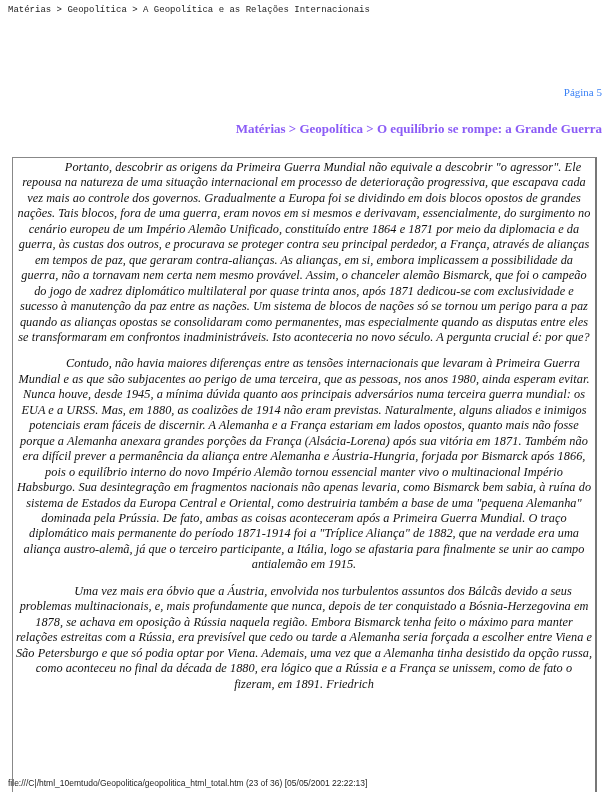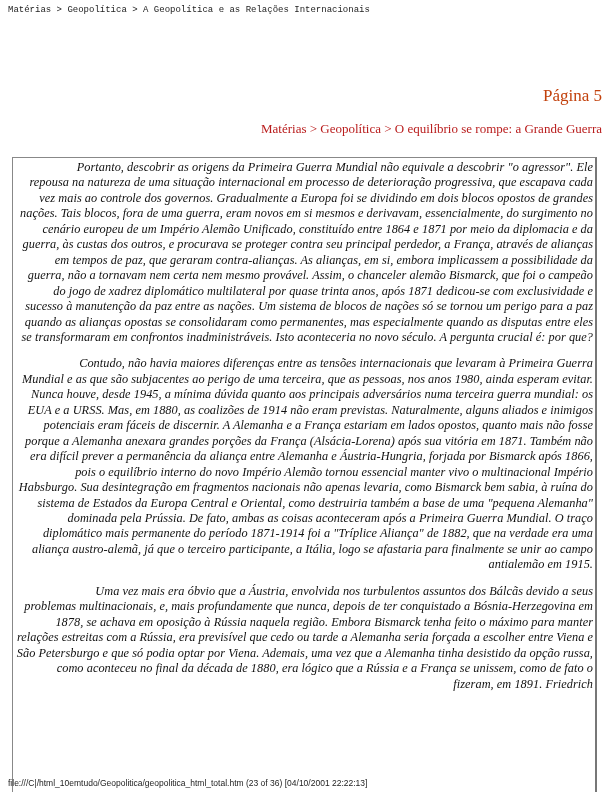--- a/index.html
+++ b/index.html
@@ -1,32 +1,32 @@
 <!DOCTYPE html>
 <html><head>
 <meta charset="utf-8">
 <style>
   html, body { margin: 0; padding: 0; background: #ffffff; }
   body { width: 612px; height: 792px; position: relative; overflow: hidden; font-family: "Liberation Serif", serif; color: #111; }
   .top-breadcrumb { position: absolute; left: 8px; top: 5px; font-family: Liberation Mono, monospace; font-size: 9px; color: #222; white-space: nowrap; }
-  .page-number { position: absolute; right: 10px; top: 86px; font-size: 17px; color: #c2410c; }
-  .section-breadcrumb { position: absolute; right: 10px; top: 121px; font-size: 13px; color: #b91c1c; white-space: nowrap; }
+  .page-number { position: absolute; right: 10px; top: 86px; font-size: 11px; color: #3b82f6; }
+  .section-breadcrumb { position: absolute; right: 10px; top: 121px; font-size: 13px; color: #8b5cf6; white-space: nowrap; font-weight: bold; }
   .content-box { position: absolute; left: 12px; top: 157px; width: 585px; height: 640px; border-left: 1px solid #888; border-top: 1px solid #888; border-right: 2px solid #777; box-sizing: border-box; padding: 2px 2px 0 2px; }
-  .content-box p { margin: 0 0 11px 0; font-style: italic; font-size: 12.3px; line-height: 15.45px; text-align: right; letter-spacing: 0.05px; }
+  .content-box p { margin: 0 0 11px 0; font-style: italic; font-size: 12.3px; line-height: 15.45px; text-align: center; letter-spacing: 0.05px; }
   .content-box p .indent { display: inline-block; width: 38px; }
   .footer { position: absolute; left: 8px; top: 778px; font-family: "Liberation Sans", sans-serif; font-size: 8.5px; color: #222; white-space: nowrap; }
 </style>
 </head>
 <body>
 
 <div class="top-breadcrumb">Matérias &gt; Geopolítica &gt; A Geopolítica e as Relações Internacionais</div>
 
 <div class="page-number">Página 5</div>
 
 <div class="section-breadcrumb">Matérias &gt; Geopolítica &gt; O equilíbrio se rompe: a Grande Guerra</div>
 
 <div class="content-box">
   <p><span class="indent"></span><span>Portanto, descobrir as origens da Primeira Guerra Mundial não equivale a descobrir "o agressor". Ele repousa na natureza de uma situação internacional em processo de deterioração progressiva, que escapava cada vez mais ao controle dos governos. Gradualmente a Europa foi se dividindo em dois blocos opostos de grandes nações. Tais blocos, fora de uma guerra, eram novos em si mesmos e derivavam, essencialmente, do surgimento no cenário europeu de um Império Alemão Unificado, constituído entre 1864 e 1871 por meio da diplomacia e da guerra, às custas dos outros, e procurava se proteger contra seu principal perdedor, a França, através de alianças em tempos de paz, que geraram contra-alianças. As alianças, em si, embora implicassem a possibilidade da guerra, não a tornavam nem certa nem mesmo provável. Assim, o chanceler alemão Bismarck, que foi o campeão do jogo de xadrez diplomático multilateral por quase trinta anos, após 1871 dedicou-se com exclusividade e sucesso à manutenção da paz entre as nações. Um sistema de blocos de nações só se tornou um perigo para a paz quando as alianças opostas se consolidaram como permanentes, mas especialmente quando as disputas entre eles se transformaram em confrontos inadministráveis. Isto aconteceria no novo século. A pergunta crucial é: por que?</span></p>
   <p><span class="indent"></span><span>Contudo, não havia maiores diferenças entre as tensões internacionais que levaram à Primeira Guerra Mundial e as que são subjacentes ao perigo de uma terceira, que as pessoas, nos anos 1980, ainda esperam evitar. Nunca houve, desde 1945, a mínima dúvida quanto aos principais adversários numa terceira guerra mundial: os EUA e a URSS. Mas, em 1880, as coalizões de 1914 não eram previstas. Naturalmente, alguns aliados e inimigos potenciais eram fáceis de discernir.  A Alemanha e a França estariam em lados opostos, quanto mais não fosse porque a Alemanha anexara grandes porções da França (Alsácia-Lorena) após sua vitória em 1871. Também não era difícil prever a permanência da aliança entre Alemanha e Áustria-Hungria, forjada por Bismarck após 1866, pois o equilíbrio interno do novo Império Alemão tornou essencial manter  vivo o multinacional Império Habsburgo. Sua desintegração em fragmentos nacionais não apenas levaria, como Bismarck bem sabia, à ruína do sistema de Estados da Europa Central e Oriental, como destruiria também a base de uma "pequena Alemanha" dominada pela Prússia. De fato, ambas as coisas aconteceram após a Primeira Guerra Mundial. O traço diplomático mais permanente do período 1871-1914 foi a "Tríplice Aliança" de 1882, que na verdade era uma aliança austro-alemã, já que o terceiro participante, a Itália, logo se afastaria para finalmente se unir ao campo antialemão em 1915.</span></p>
   <p><span class="indent"></span><span>Uma vez mais era óbvio que a Áustria, envolvida nos turbulentos assuntos dos Bálcãs devido a seus problemas multinacionais, e, mais profundamente que nunca, depois de ter conquistado a Bósnia-Herzegovina em 1878, se achava em  oposição à Rússia naquela região. Embora Bismarck tenha feito o máximo para manter relações estreitas com a Rússia, era previsível que cedo ou tarde a Alemanha seria forçada a escolher entre Viena e São Petersburgo e que só podia optar por Viena. Ademais, uma vez que a Alemanha tinha desistido da opção russa, como aconteceu no final da década de 1880, era lógico que a Rússia e a França se unissem, como de fato o fizeram, em 1891. Friedrich</span></p>
 </div>
 
-<div class="footer">file:///C|/html_10emtudo/Geopolitica/geopolitica_html_total.htm (23 of 36) [04/10/2001 22:22:13]</div>
+<div class="footer">file:///C|/html_10emtudo/Geopolitica/geopolitica_html_total.htm (23 of 36) [05/05/2001 22:22:13]</div>
 
 </body></html>

